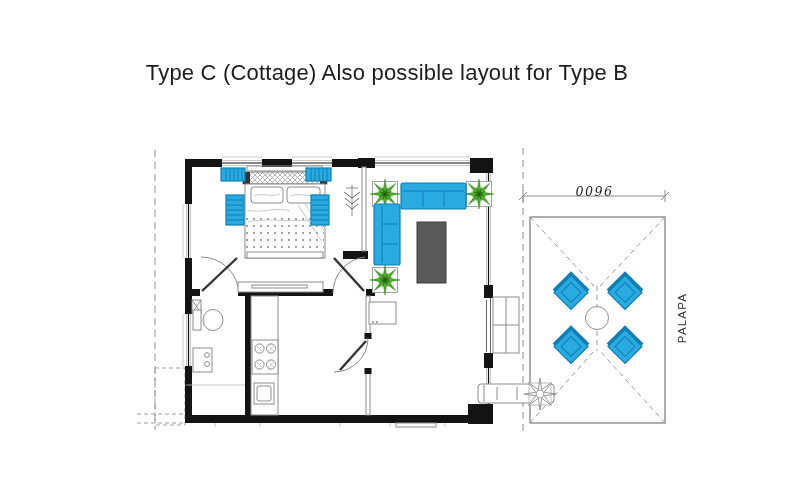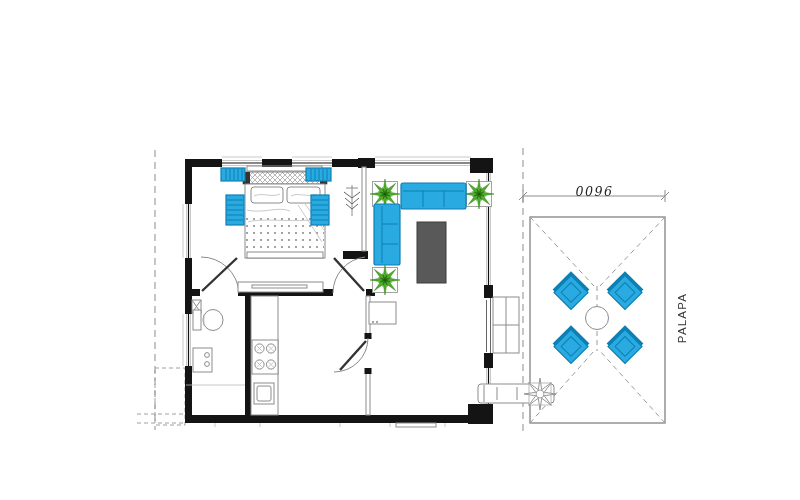--- a/index.html
+++ b/index.html
@@ -24,20 +24,21 @@
   .gray-fill{fill:var(--table_gray,#595959);stroke:#3c3c3c;stroke-width:1;}
   .leaf{stroke:#333;stroke-width:2.4;fill:none;}
   .dim-text{font-family:"DejaVu Serif",serif;font-style:italic;font-size:12.5px;
             fill:#222;letter-spacing:1.5px;}
   .area-text{font-family:"Liberation Sans",sans-serif;font-size:11.5px;fill:#333;letter-spacing:1.2px;}
 </style>
 </head>
 <body>
 
 <div class="stage">
+  <div class="title">Type C (Cottage) Also possible layout for Type B</div>
 
   <svg width="800" height="500" viewBox="0 0 800 500" role="img">
     <defs>
       <pattern id="hatch" width="5" height="5" patternUnits="userSpaceOnUse">
         <path d="M0,5 L5,0 M0,0 L5,5" stroke="#9a9a9a" stroke-width=".7"></path>
       </pattern>
       <pattern id="dots" width="7" height="7" patternUnits="userSpaceOnUse">
         <circle cx="2" cy="2" r=".9" fill="#777"></circle>
       </pattern>
       <g id="plant-proto">

